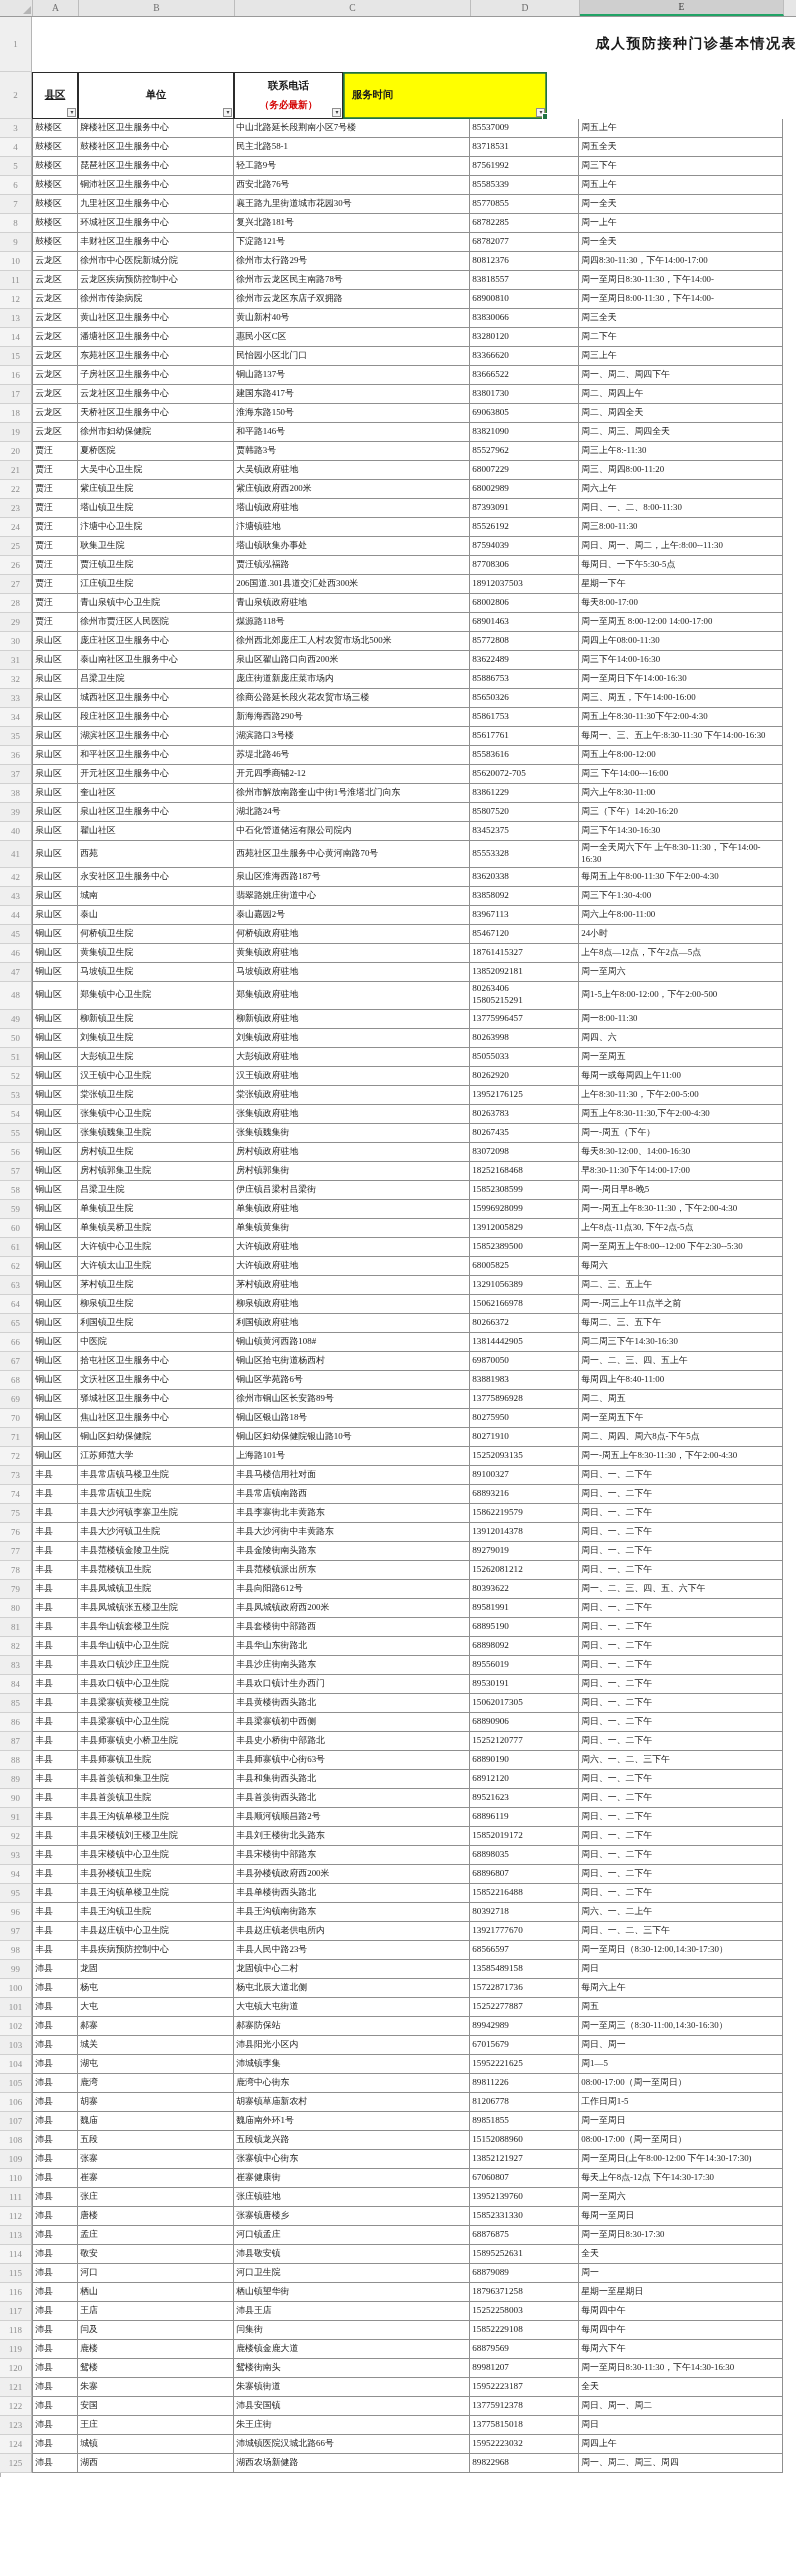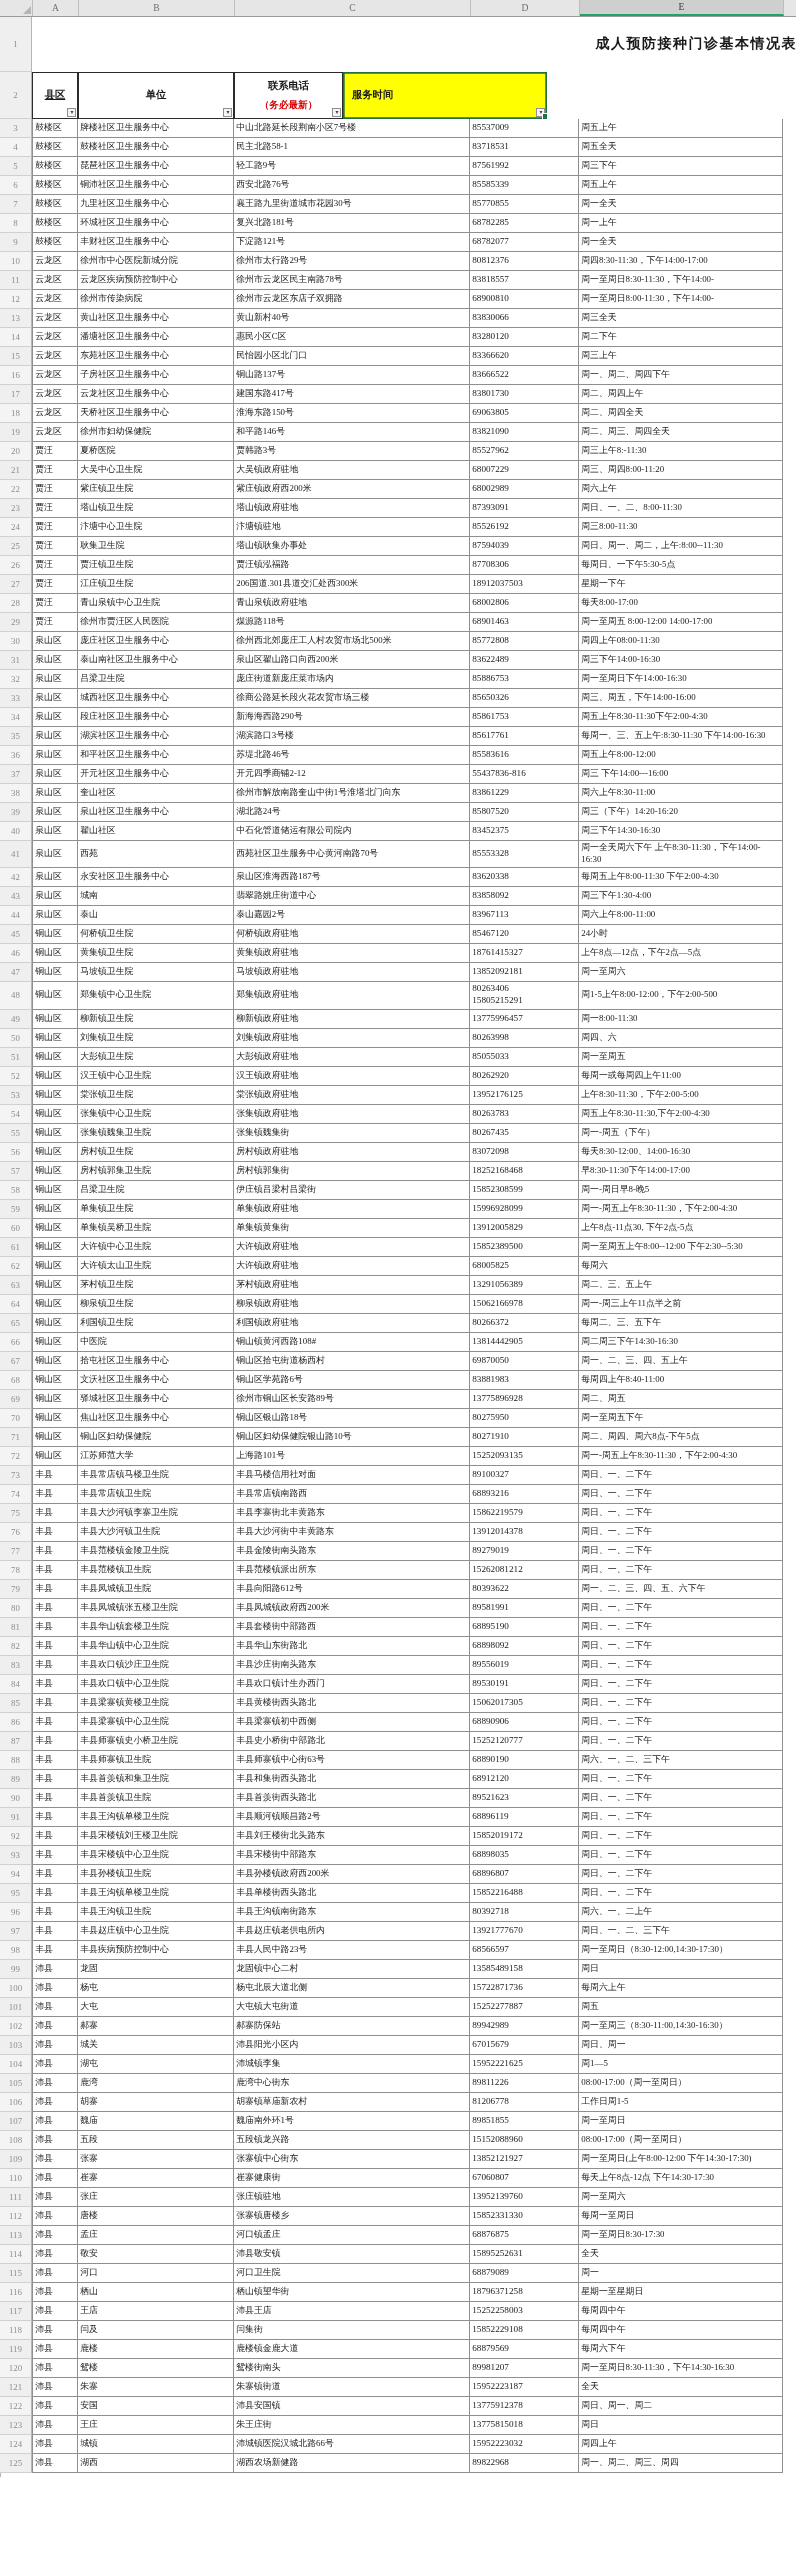--- a/index.html
+++ b/index.html
@@ -405,21 +405,21 @@
     <div class="cell w-c addr">苏堤北路46号</div>
     <div class="cell w-d phone">85583616</div>
     <div class="cell w-e hours">周五上午8:00-12:00</div>
   </div>
 
   <div class="row drow">
     <div class="gut">37</div>
     <div class="cell w-a first">泉山区</div>
     <div class="cell w-b unit">开元社区卫生服务中心</div>
     <div class="cell w-c addr">开元四季商铺2-12</div>
-    <div class="cell w-d phone">55437836-816</div>
+    <div class="cell w-d phone">85620072-705</div>
     <div class="cell w-e hours">周三 下午14:00---16:00</div>
   </div>
 
   <div class="row drow">
     <div class="gut">38</div>
     <div class="cell w-a first">泉山区</div>
     <div class="cell w-b unit">奎山社区</div>
     <div class="cell w-c addr">徐州市解放南路奎山中街1号淮塔北门向东</div>
     <div class="cell w-d phone">83861229</div>
     <div class="cell w-e hours">周六上午8:30-11:00</div>

